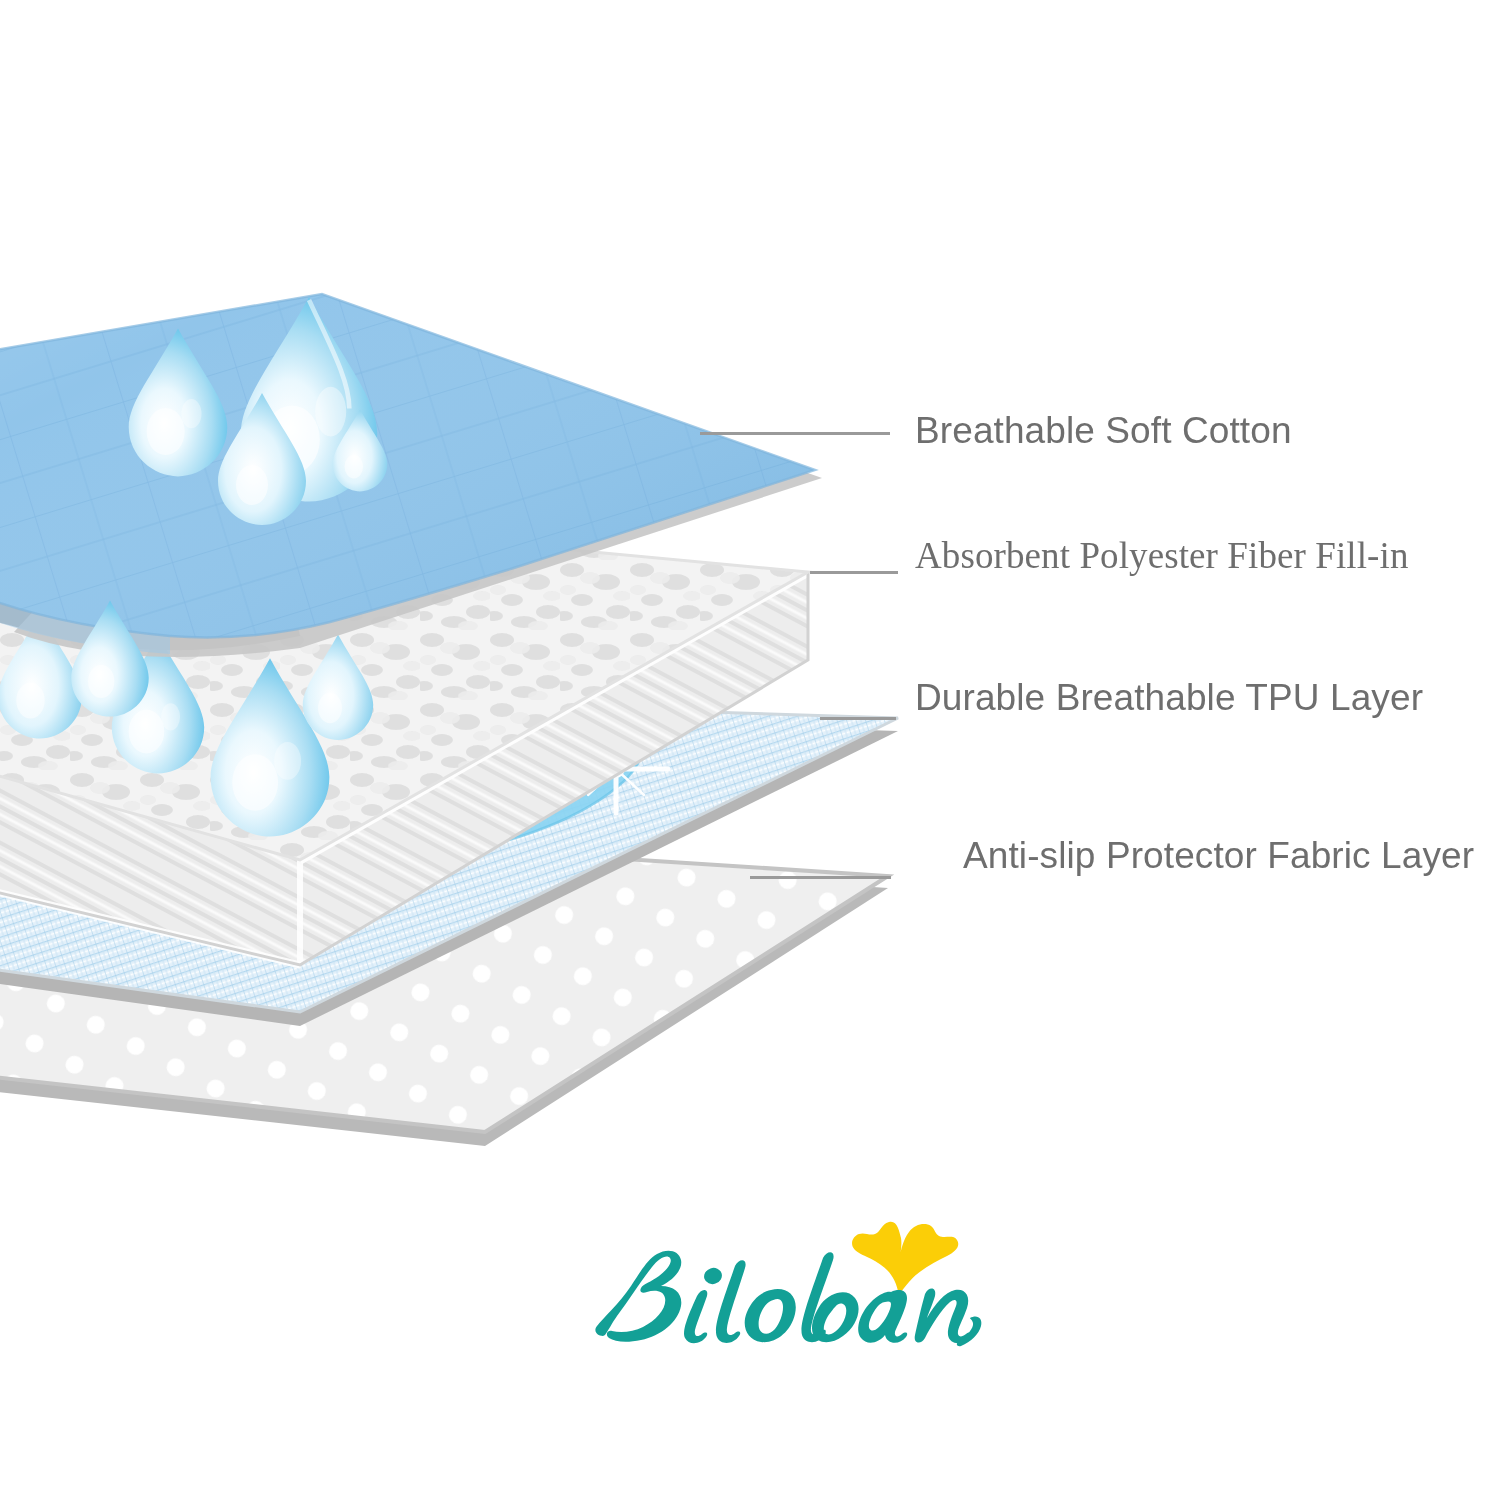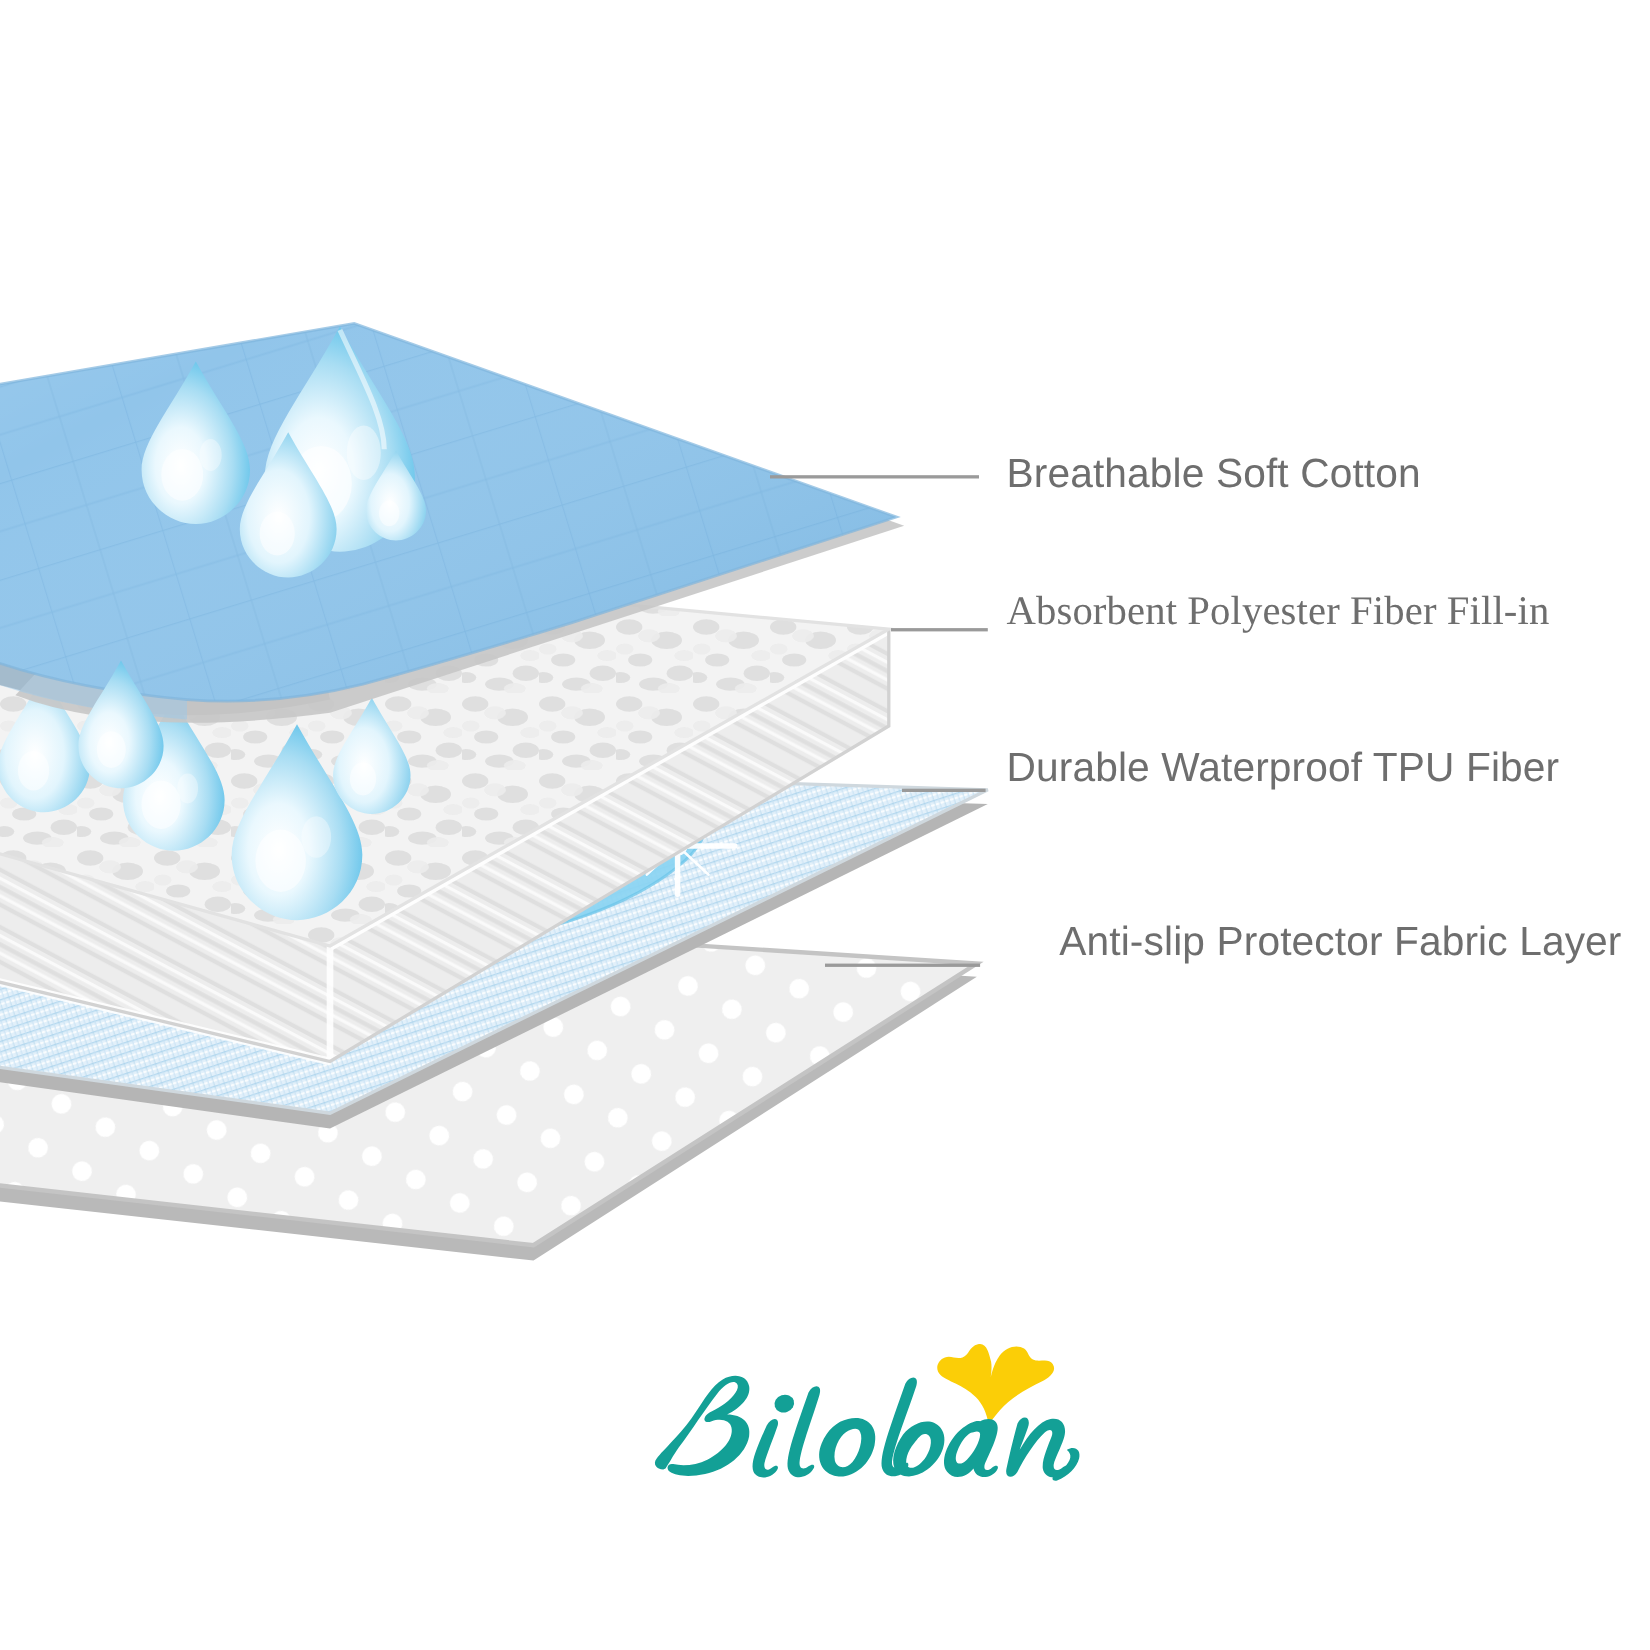--- a/index.html
+++ b/index.html
@@ -271,21 +271,21 @@
     </g>
   </svg>
 
   <div class="leader" style="left: 700px; top: 432px; width: 190px; background: rgb(154, 154, 154);"></div>
   <div class="leader" style="left: 810px; top: 571px; width: 88px; background: rgb(154, 154, 154);"></div>
   <div class="leader" style="left: 820px; top: 717px; width: 76px; background: rgb(154, 154, 154);"></div>
   <div class="leader" style="left: 750px; top: 876px; width: 141px; background: rgb(154, 154, 154);"></div>
 
   <div id="lbl0" class="label-group" style="color: rgb(110, 110, 110);">Breathable Soft Cotton</div>
   <div id="lbl1" class="label-group" style="color: rgb(110, 110, 110); font-family: Liberation Serif, serif;">Absorbent Polyester Fiber Fill-in</div>
-  <div id="lbl2" class="label-group" style="color: rgb(110, 110, 110);">Durable Waterproof TPU Fiber</div>
+  <div id="lbl2" class="label-group" style="color: rgb(110, 110, 110);">Durable Breathable TPU Layer</div>
   <div id="lbl3" class="label-group" style="color: rgb(110, 110, 110); margin-left: 48px;">Anti-slip Protector Fabric Layer</div>
 
   <div id="logo-wrap">
     <svg width="400" height="150" viewBox="0 0 400 150">
 
       <g transform="translate(268,4)">
         <path d="M46 74
                  C44 62 40 54 34 48
                  C22 36 8 34 2 28
                  C-4 22 0 14 6 12

